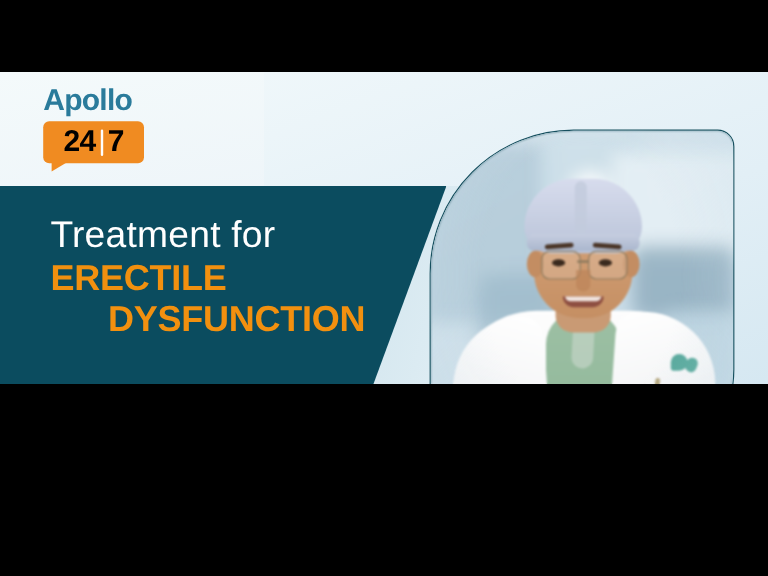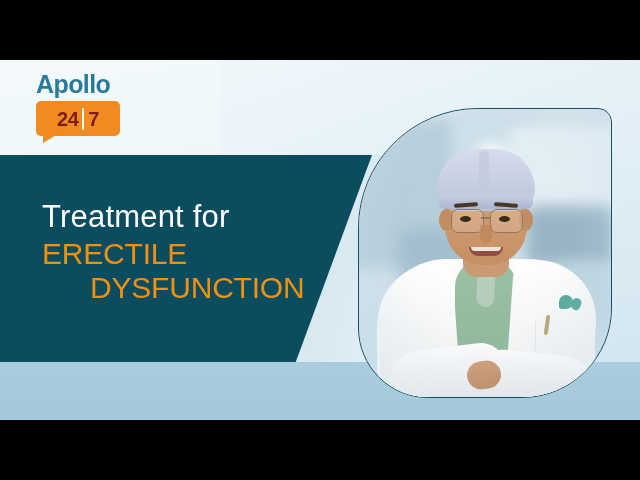--- a/index.html
+++ b/index.html
@@ -6,21 +6,21 @@
   body{width:640px;height:480px;overflow:hidden;font-family:"Liberation Sans",sans-serif;}
 
   #stage{position:relative;width:640px;height:480px;background:#000;overflow:hidden;}
 
   
   .bar{position:absolute;left:0;width:640px;background:#000;z-index:40;}
   .bar.top{top:0;height:60px;}
   .bar.bottom{top:420px;height:60px;}
 
   
-  #canvas{position:absolute;left:0;top:60px;width:640px;height:360px;overflow:hidden;
+  #canvas{position:absolute;left:0;top:60px;width:640px;height:260px;overflow:hidden;
           background:linear-gradient(170deg,#f4fafb 0%,#eef5f9 38%,#e6f0f6 62%,#dcebf3 100%);}
 
   
   .bg-wash{position:absolute;right:0;top:0;width:420px;height:360px;
            background:linear-gradient(160deg,#eff7fa 0%,#e2eff6 45%,#cfe4ef 100%);}
 
   
   .bottom-band{position:absolute;left:0;top:302px;width:640px;height:58px;
                background:linear-gradient(180deg,#a9cddd 0%,#a2c8da 100%);}
 
@@ -36,30 +36,30 @@
 
   
   .logo{position:absolute;left:36px;top:12px;width:110px;}
   .logo-word{font-size:25px;font-weight:bold;color:#2a7b9b;letter-spacing:-0.6px;
              line-height:1;font-family:"Liberation Sans",sans-serif;}
   .logo-badge{position:relative;margin-top:4px;width:84px;height:35px;background:#f08b21;
               border-radius:5px;display:flex;align-items:center;justify-content:center;}
   .logo-badge:after{content:"";position:absolute;left:7px;bottom:-7px;width:0;height:0;
                     border-left:0 solid transparent;border-right:15px solid transparent;
                     border-top:9px solid #f08b21;}
-  .logo-badge-txt{display:flex;align-items:center;color:#7f1d1d;font-size:20px;font-weight:bold;
+  .logo-badge-txt{display:flex;align-items:center;color:#000000;font-size:25px;font-weight:bold;
                   line-height:1;letter-spacing:-0.5px;}
   .logo-sep{display:inline-block;width:2px;height:22px;background:#fff;margin:0 4px;border-radius:1px;}
 
   
   .headline{position:absolute;left:42px;top:120px;width:290px;z-index:5;}
   .hl-line{line-height:1.0;}
   .hl-light{font-size:31px;color:#ffffff;font-weight:normal;letter-spacing:0.2px;}
-  .hl-strong{font-size:30px;color:#f2900f;font-weight:normal;letter-spacing:-0.2px;}
-  .hl-l1{margin-bottom:7px;margin-top:21px;}
+  .hl-strong{font-size:30px;color:#f2900f;font-weight:bold;letter-spacing:-0.2px;}
+  .hl-l1{margin-bottom:7px;}
   .hl-l2{margin-bottom:4px;}
   .hl-l3{margin-bottom:7px;margin-left:48px;}
 
   
   .blob{position:absolute;left:358px;top:48px;width:252px;height:288px;
         border-radius:120px 14px 90px 70px;
         border:1.4px solid #17505f;overflow:hidden;
         background:linear-gradient(150deg,#dfeaf0 0%,#cfe0ea 40%,#c3d9e6 100%);}
 
   

